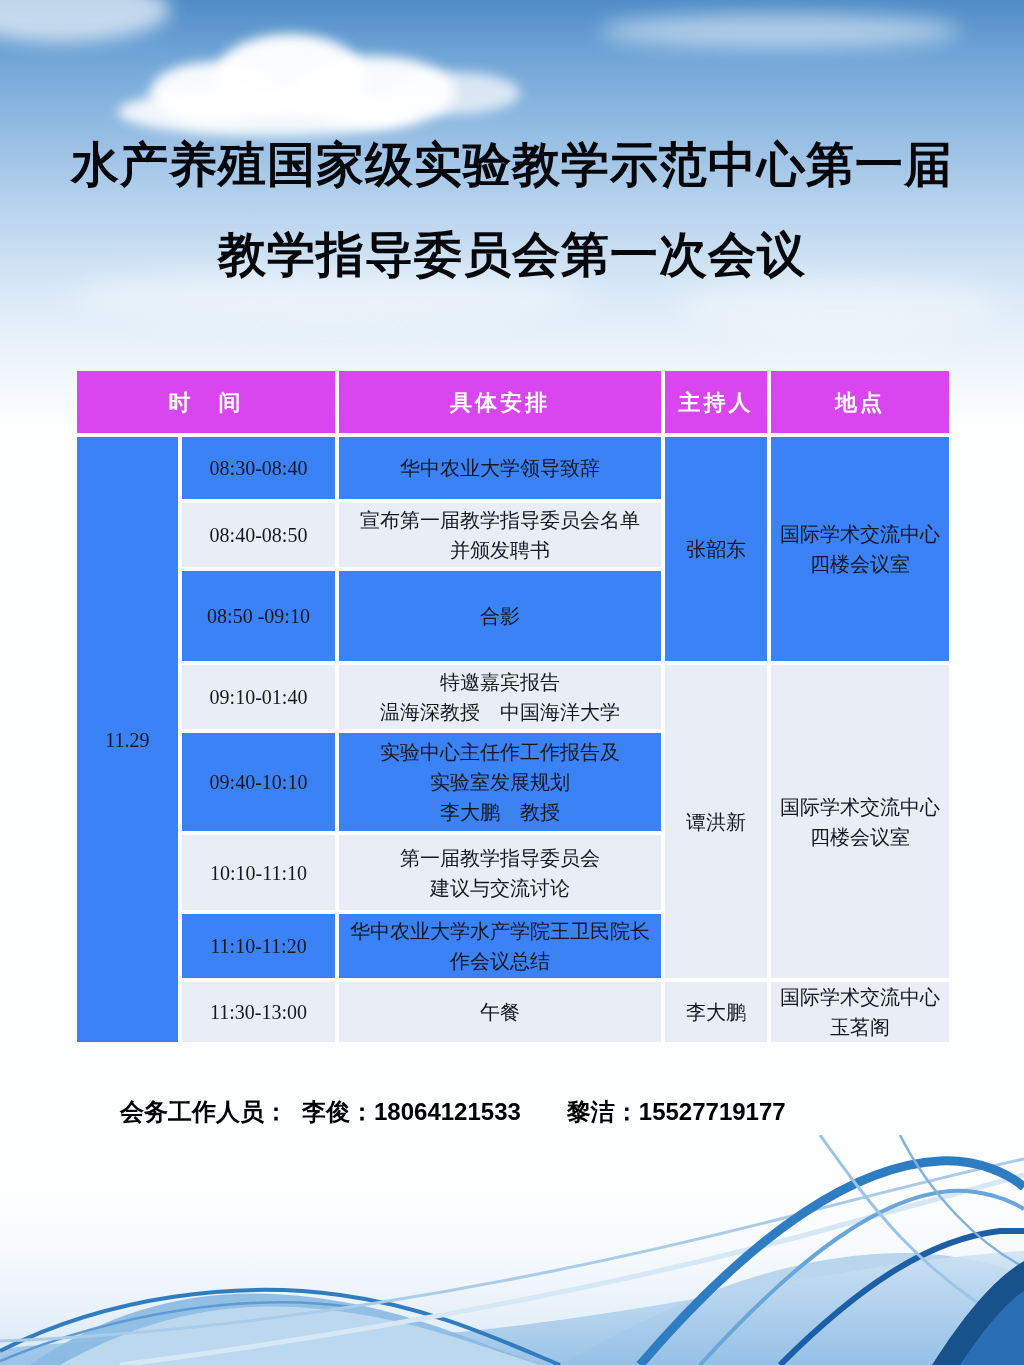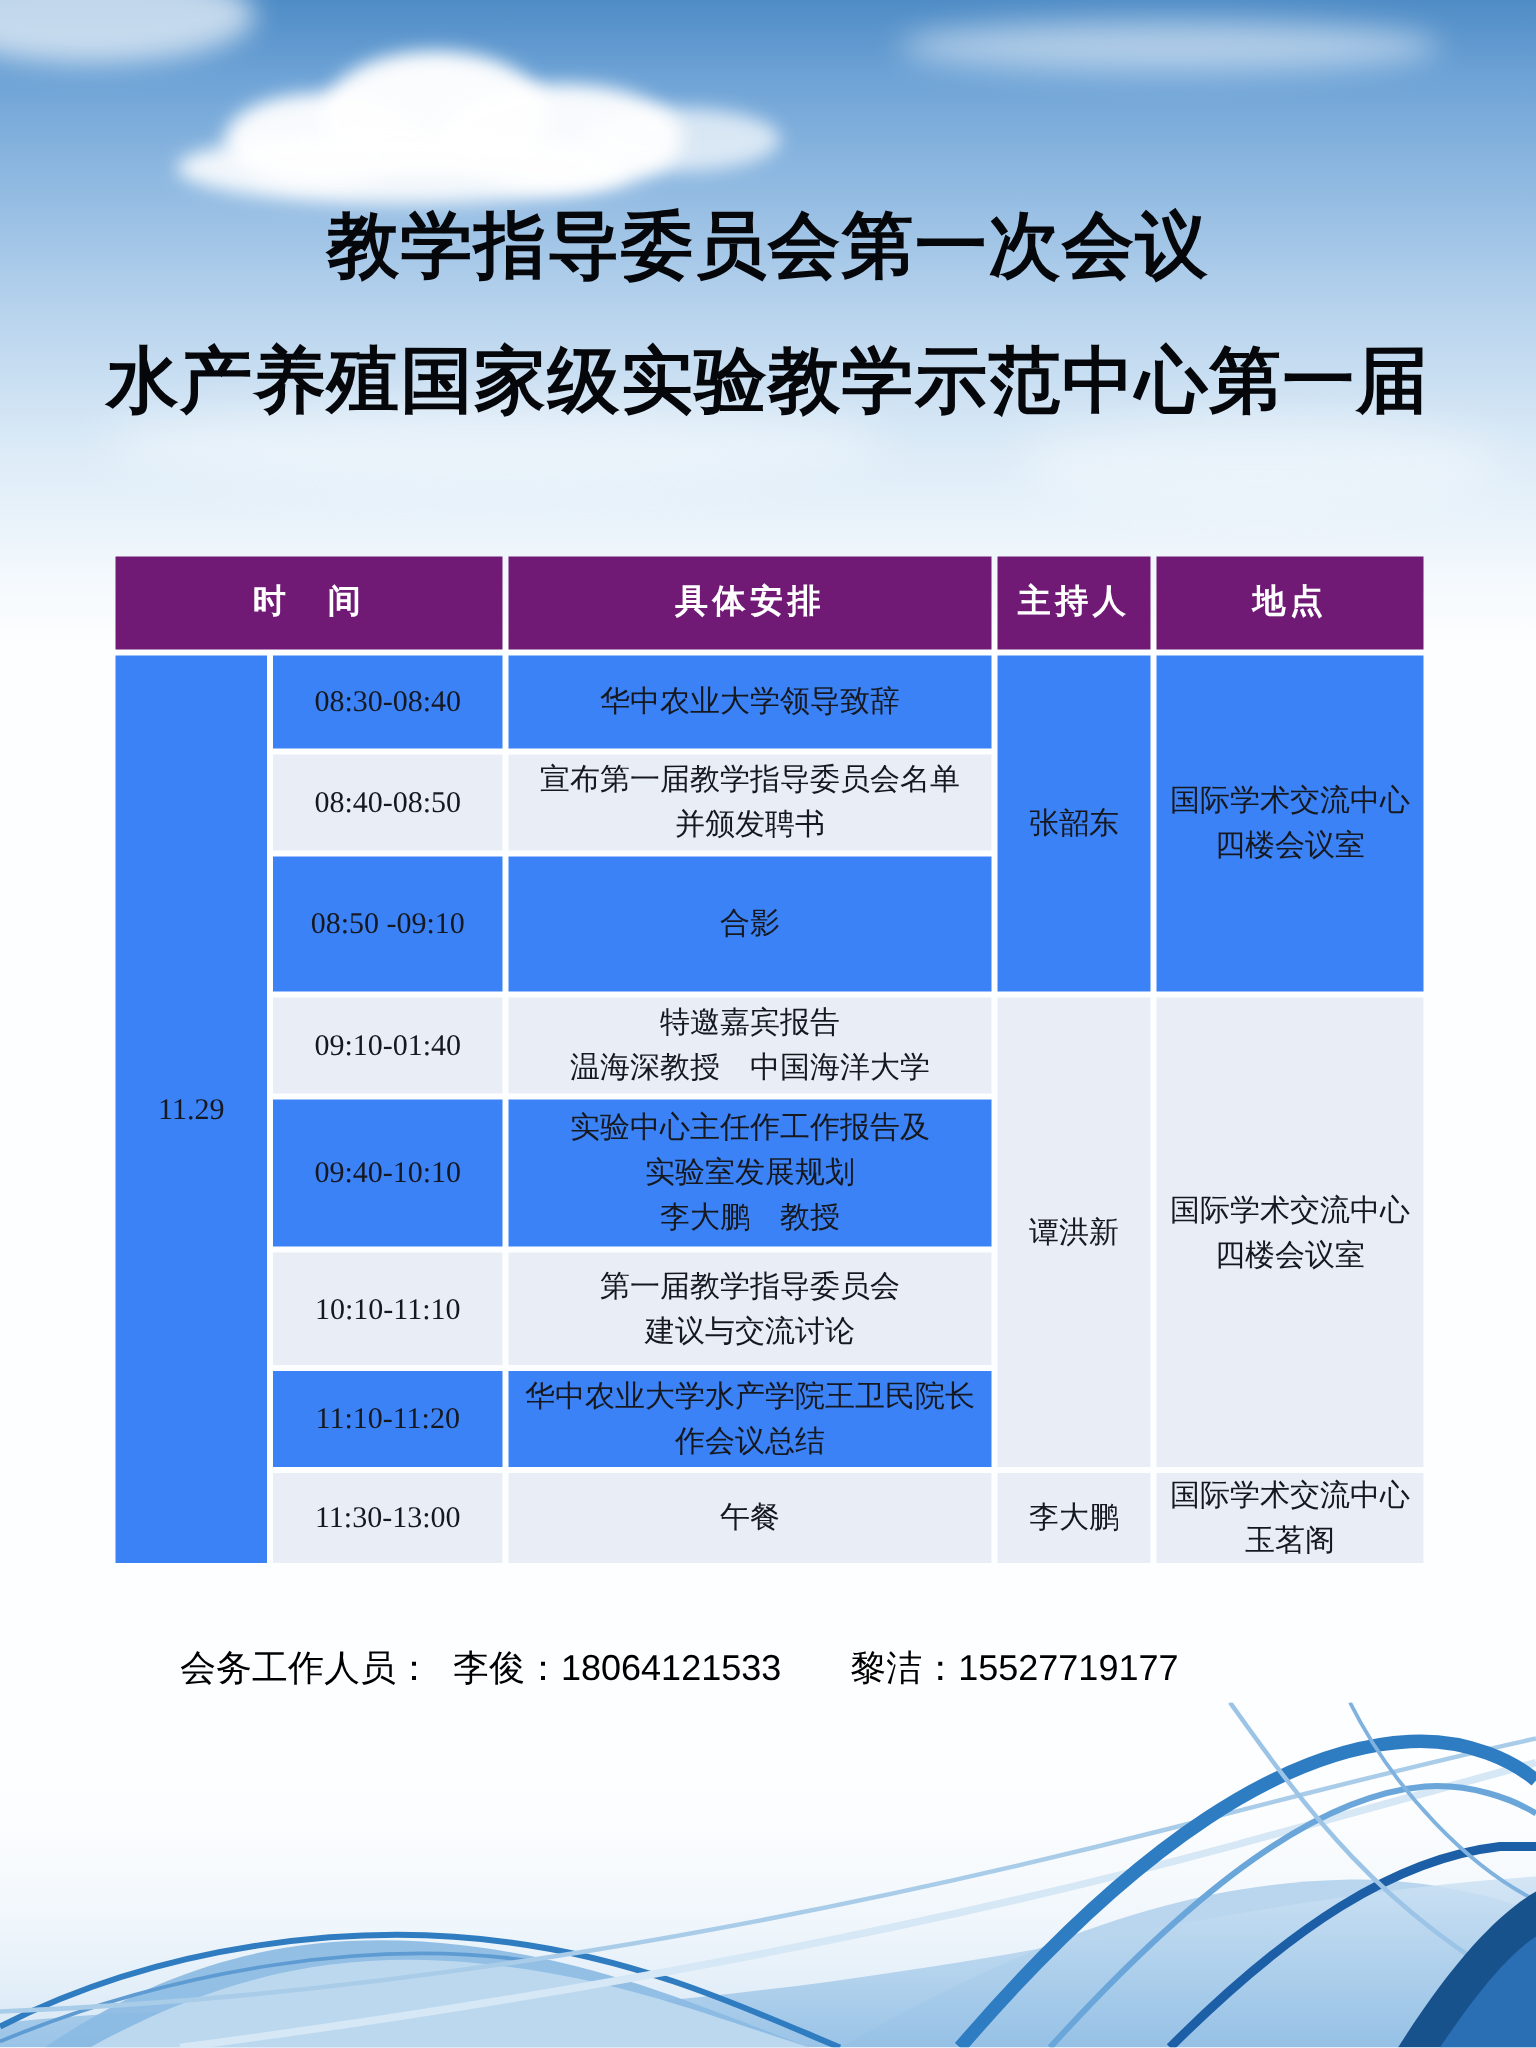--- a/index.html
+++ b/index.html
@@ -34,31 +34,31 @@
   
   table.schedule{
     position:absolute;top:367px;left:73px;
     border-collapse:separate;border-spacing:4px;table-layout:fixed;
   }
   table.schedule th, table.schedule td{
     text-align:center;vertical-align:middle;padding:0 4px;
     white-space:pre-line;line-height:1.5;
   }
   th.hd{
-    background:#701a75;color:#ffffff;font-weight:bold;
+    background:#d946ef;color:#ffffff;font-weight:bold;
     font-size:22px;letter-spacing:3px;height:62px;
-    font-family:Liberation Mono, monospace;
+    font-family:Liberation Serif, serif;
   }
   td{font-size:20px;color:#16181f;}
   .dark{background:#3b82f6;}
   .light{background:#e9eef6;}
   
   .footer{
     position:absolute;top:1096px;left:120px;
-    font-family:"Liberation Sans", sans-serif;font-weight:normal;
+    font-family:"Liberation Sans", sans-serif;font-weight:bold;
     font-size:24px;color:#000;
   }
   .footer .gap1{margin-left:14px;}
   .footer .gap2{margin-left:46px;}
   
   .waves{position:absolute;left:0;bottom:0;width:1024px;height:230px;}
 </style>
 </head>
 <body>
 
@@ -68,22 +68,22 @@
   <div class="blob b2"></div>
   <div class="blob b3"></div>
   <div class="blob b4"></div>
   <div class="blob b5"></div>
   <div class="blob b6"></div>
   <div class="blob b8"></div>
   <div class="blob b9"></div>
 </div>
 
 <div class="title">
+  <div>水产养殖国家级实验教学示范中心第一届</div>
   <div>教学指导委员会第一次会议</div>
-  <div>水产养殖国家级实验教学示范中心第一届</div>
 </div>
 
 <table class="schedule">
   <colgroup>
     <col style="width:101px">
       <col style="width:153px">
       <col style="width:322px">
     <col style="width:102px">
       <col style="width:178px">
   </colgroup>

